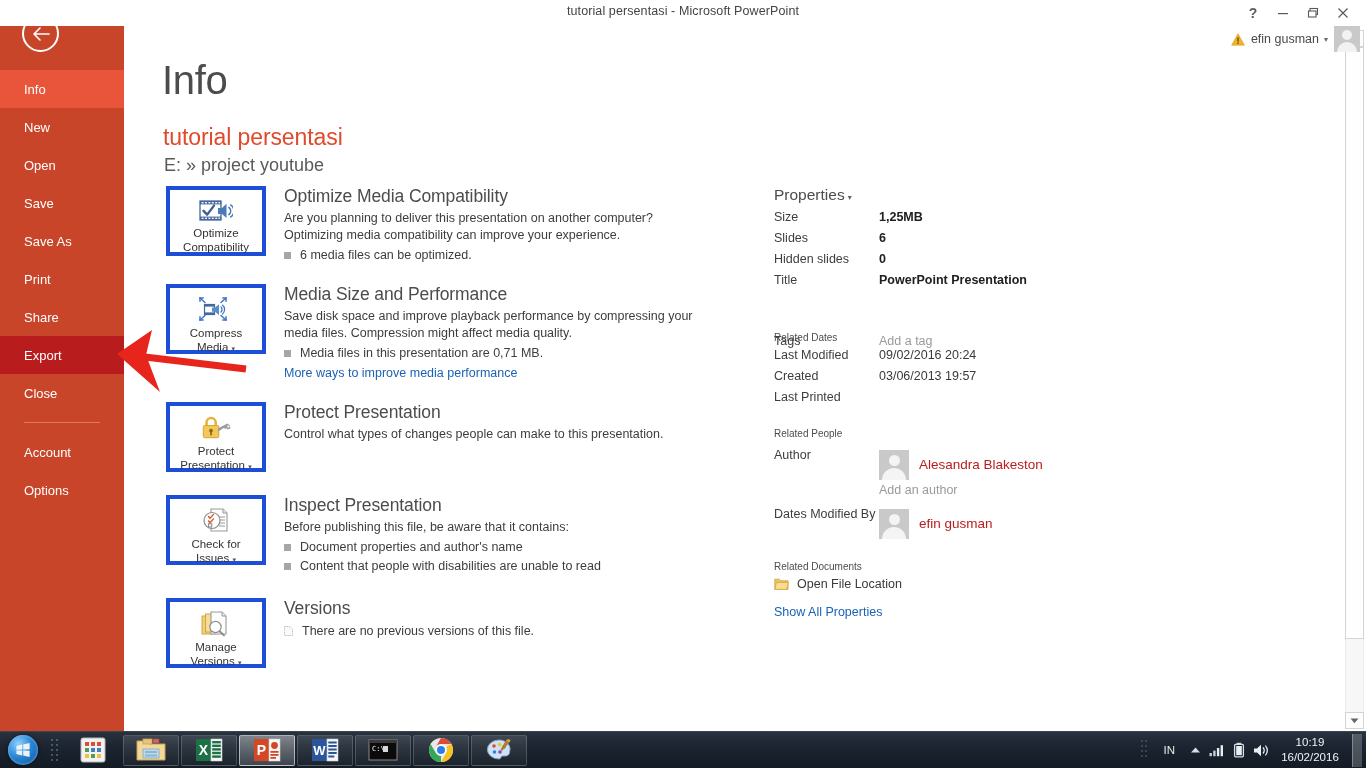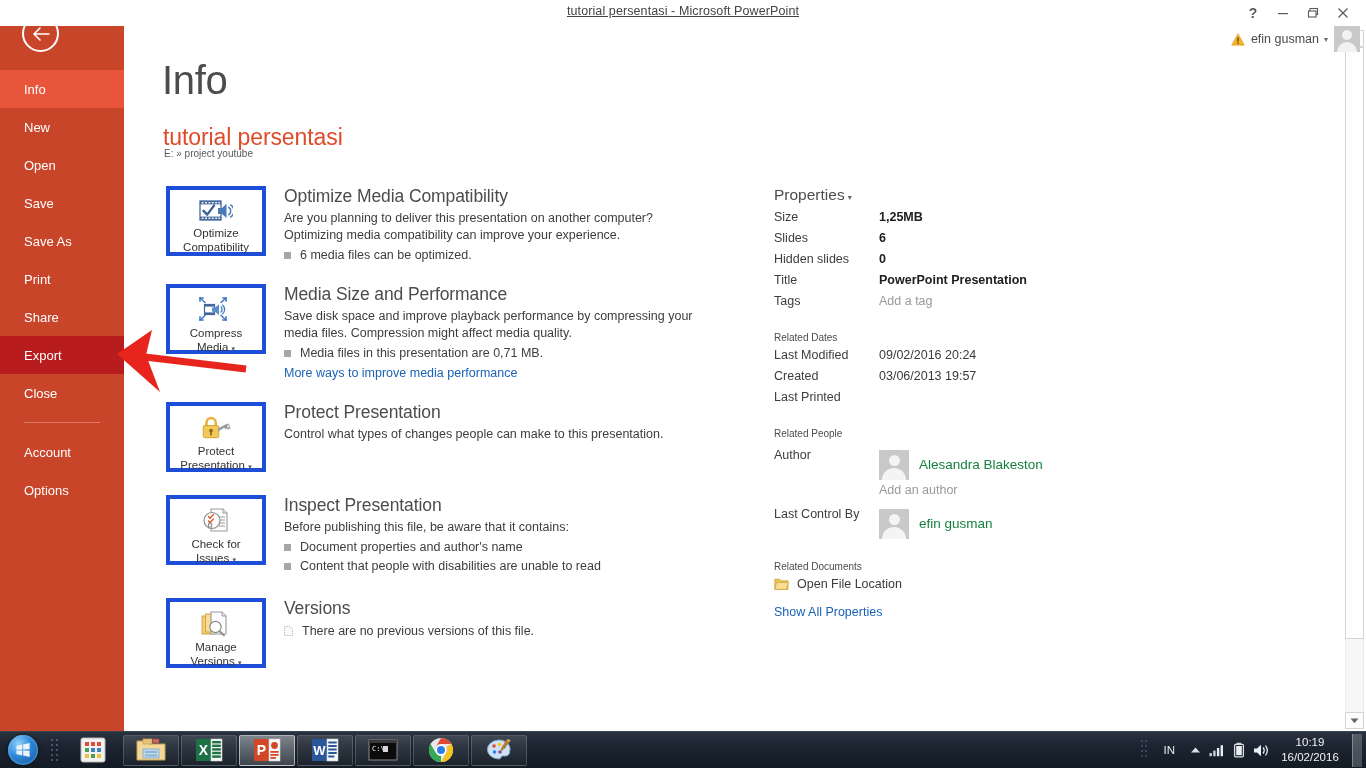--- a/index.html
+++ b/index.html
@@ -11,21 +11,21 @@
   }
   #app { position: relative; width: 1366px; height: 768px; }
 
   
   .titlebar {
     position: absolute; left: 0; top: 0; width: 1366px; height: 26px;
     background: #ffffff; z-index: 30;
   }
   .titlebar-text {
     position: absolute; left: 0; top: 4px; width: 1366px;
-    text-align: center; font-size: 12.5px; color: #444; letter-spacing: .1px; text-decoration: underline;
+    text-align: center; font-size: 12.5px; color: #444; letter-spacing: .1px;
   }
   .win-btns { position: absolute; right: 8px; top: 0px; height: 26px; display: flex; align-items: center; gap: 0px; }
   .win-btn {
     width: 30px; height: 22px; display: flex; align-items: center; justify-content: center;
     color: #5a5a5a; font-size: 14px; line-height: 1;
   }
   .win-btn svg { display: block; }
 
   
   .accountrow {
@@ -66,22 +66,22 @@
   }
   .page-title {
     position: absolute; left: 38px; top: 58px;
     font-size: 40px; font-weight: 400; color: #4c4c4c; letter-spacing: -.3px;
   }
   .doc-title {
     position: absolute; left: 39px; top: 124px;
     font-size: 23px; color: #e04a2a; letter-spacing: -.1px;
   }
   .doc-path {
-    position: absolute; left: 40px; top: 148px;
-    font-size: 10px; color: #5a5a5a;
+    position: absolute; left: 40px; top: 155px;
+    font-size: 18px; color: #5a5a5a;
   }
 
   
   .cards { position: absolute; left: 42px; top: 186px; width: 600px; }
   .card { display: flex; margin-bottom: 19px; }
   .card-tile {
     width: 100px; height: 70px; border: 4px solid #1d4ed8; background: #fff;
     display: flex; flex-direction: column; align-items: center; justify-content: flex-start;
     padding-top: 8px; cursor: pointer; flex: 0 0 auto;
   }
@@ -102,30 +102,30 @@
   
   .props { position: absolute; left: 650px; top: 186px; width: 420px; }
   .props-head {
     font-size: 15.5px; color: #4c4c4c; margin-bottom: 6px; cursor: pointer;
   }
   .props-head .caret { font-size: 8px; color: #666; margin-left: 3px; }
   .prop-row { display: flex; align-items: baseline; height: 21px; }
   .prop-key { width: 105px; font-size: 12.5px; color: #3d3d3d; }
   .prop-val { font-size: 12.5px; color: #202020; font-weight: 600; }
   .prop-val.plain { font-weight: 400; color: #3a3a3a; }
-  .prop-val.muted { font-weight: 400; color: #9a9a9a; cursor: pointer; }
+  .prop-val.muted { font-weight: 400; color: #9a9a9a; cursor: pointer; margin-top: 40px; }
   .sect-head { font-size: 10px; color: #4c4c4c; margin: 17px 0 5px 0; }
   .person-row { display: flex; align-items: center; height: 41px; }
   .person-key { width: 105px; font-size: 12.5px; color: #3d3d3d; align-self: flex-start; padding-top: 4px; }
   .person-av {
     width: 30px; height: 30px; background: #c9c9c9; position: relative; overflow: hidden; flex: 0 0 auto;
   }
   .person-av .head { position: absolute; left: 10px; top: 5px; width: 11px; height: 11px; border-radius: 50%; background: #f4f4f4; }
   .person-av .body { position: absolute; left: 3px; top: 18px; width: 24px; height: 16px; border-radius: 12px 12px 0 0; background: #f4f4f4; }
-  .person-name { margin-left: 10px; font-size: 13.5px; color: #15803d; }
+  .person-name { margin-left: 10px; font-size: 13.5px; color: #b91c1c; }
   .add-author { margin-left: 105px; font-size: 12.5px; color: #9a9a9a; cursor: pointer; margin-top: -2px; margin-bottom: 6px; }
   .docrow { display: flex; align-items: center; gap: 8px; margin-top: 4px; }
   .docrow-label { font-size: 12.5px; color: #3a3a3a; cursor: pointer; }
   .showall { margin-top: 14px; font-size: 12.5px; color: #1a62b5; cursor: pointer; }
 
   
   .scrollbar {
     position: absolute; right: 0; top: 26px; width: 24px; height: 705px;
     background: #ffffff; z-index: 25;
   }
@@ -513,21 +513,21 @@
       <div class="person-row">
         <span class="person-key">Author</span>
         <div class="person-av">
           <div class="head"></div>
           <div class="body"></div>
         </div>
         <span class="person-name">Alesandra Blakeston</span>
       </div>
       <div class="add-author">Add an author</div>
       <div class="person-row">
-        <span class="person-key">Last Control By</span>
+        <span class="person-key">Dates Modified By</span>
         <div class="person-av">
           <div class="head"></div>
           <div class="body"></div>
         </div>
         <span class="person-name">efin gusman</span>
       </div>
 
       <div class="sect-head">Related Documents</div>
       <div class="docrow">
         <svg width="15" height="14" viewBox="0 0 15 14">

